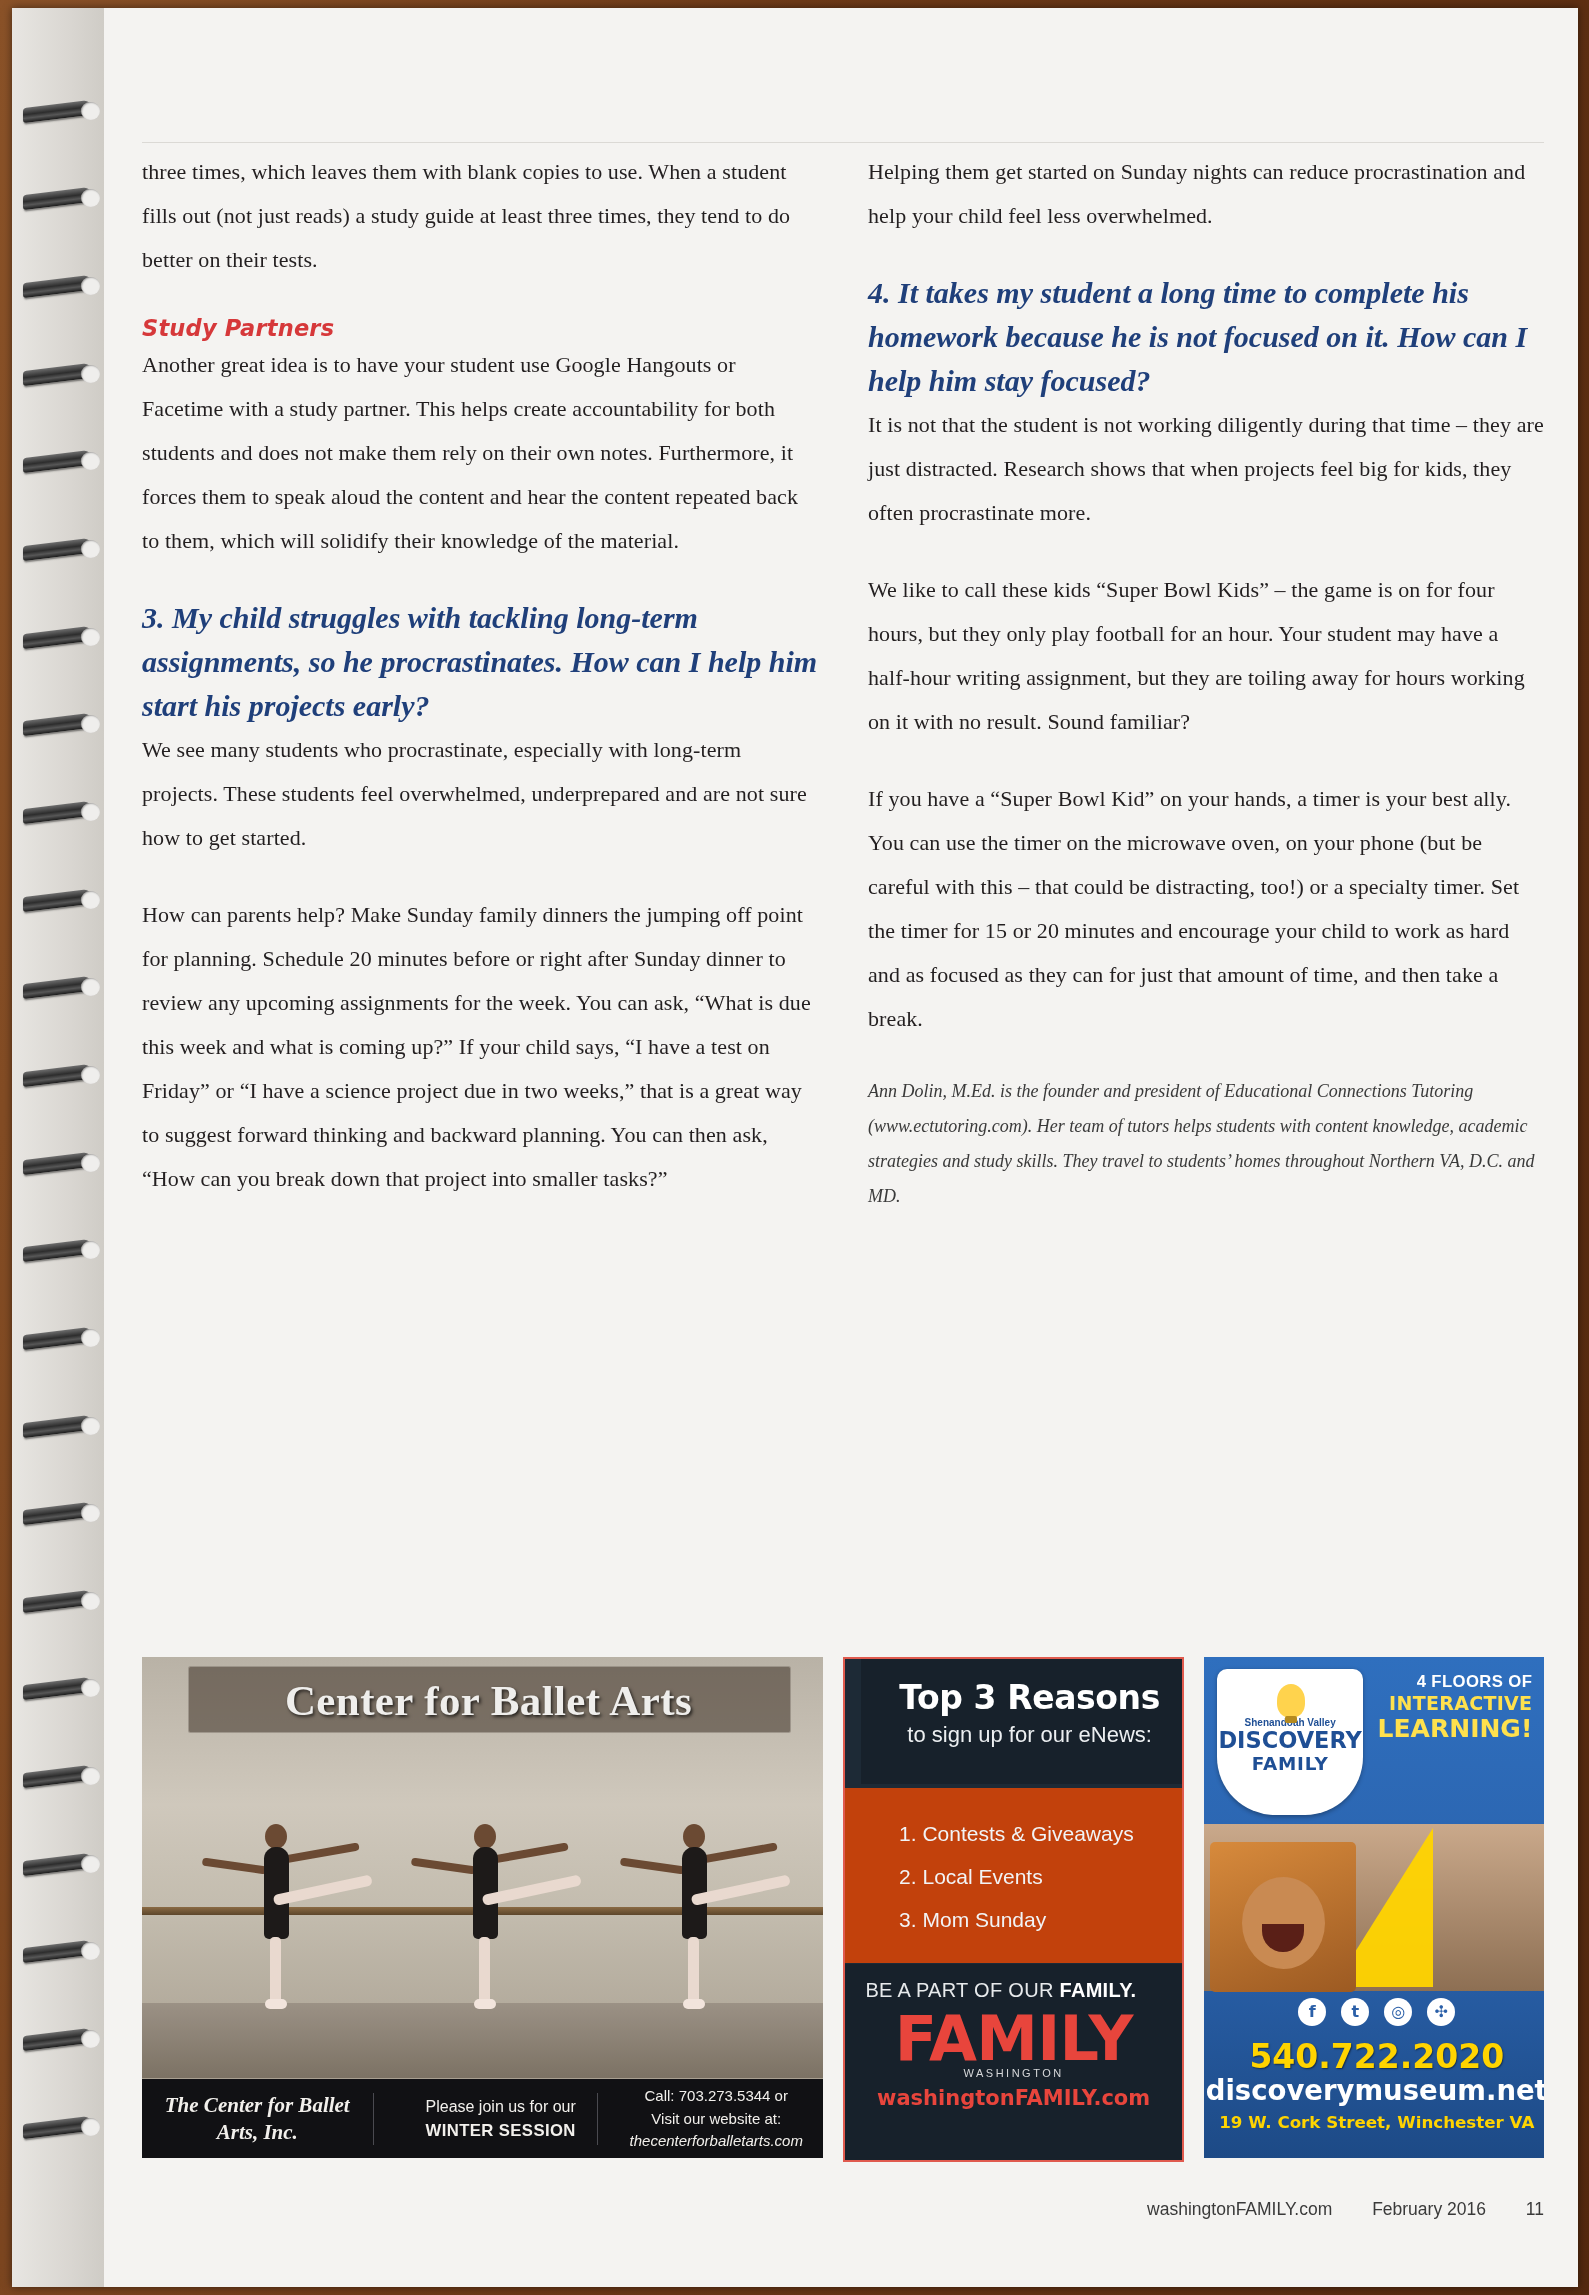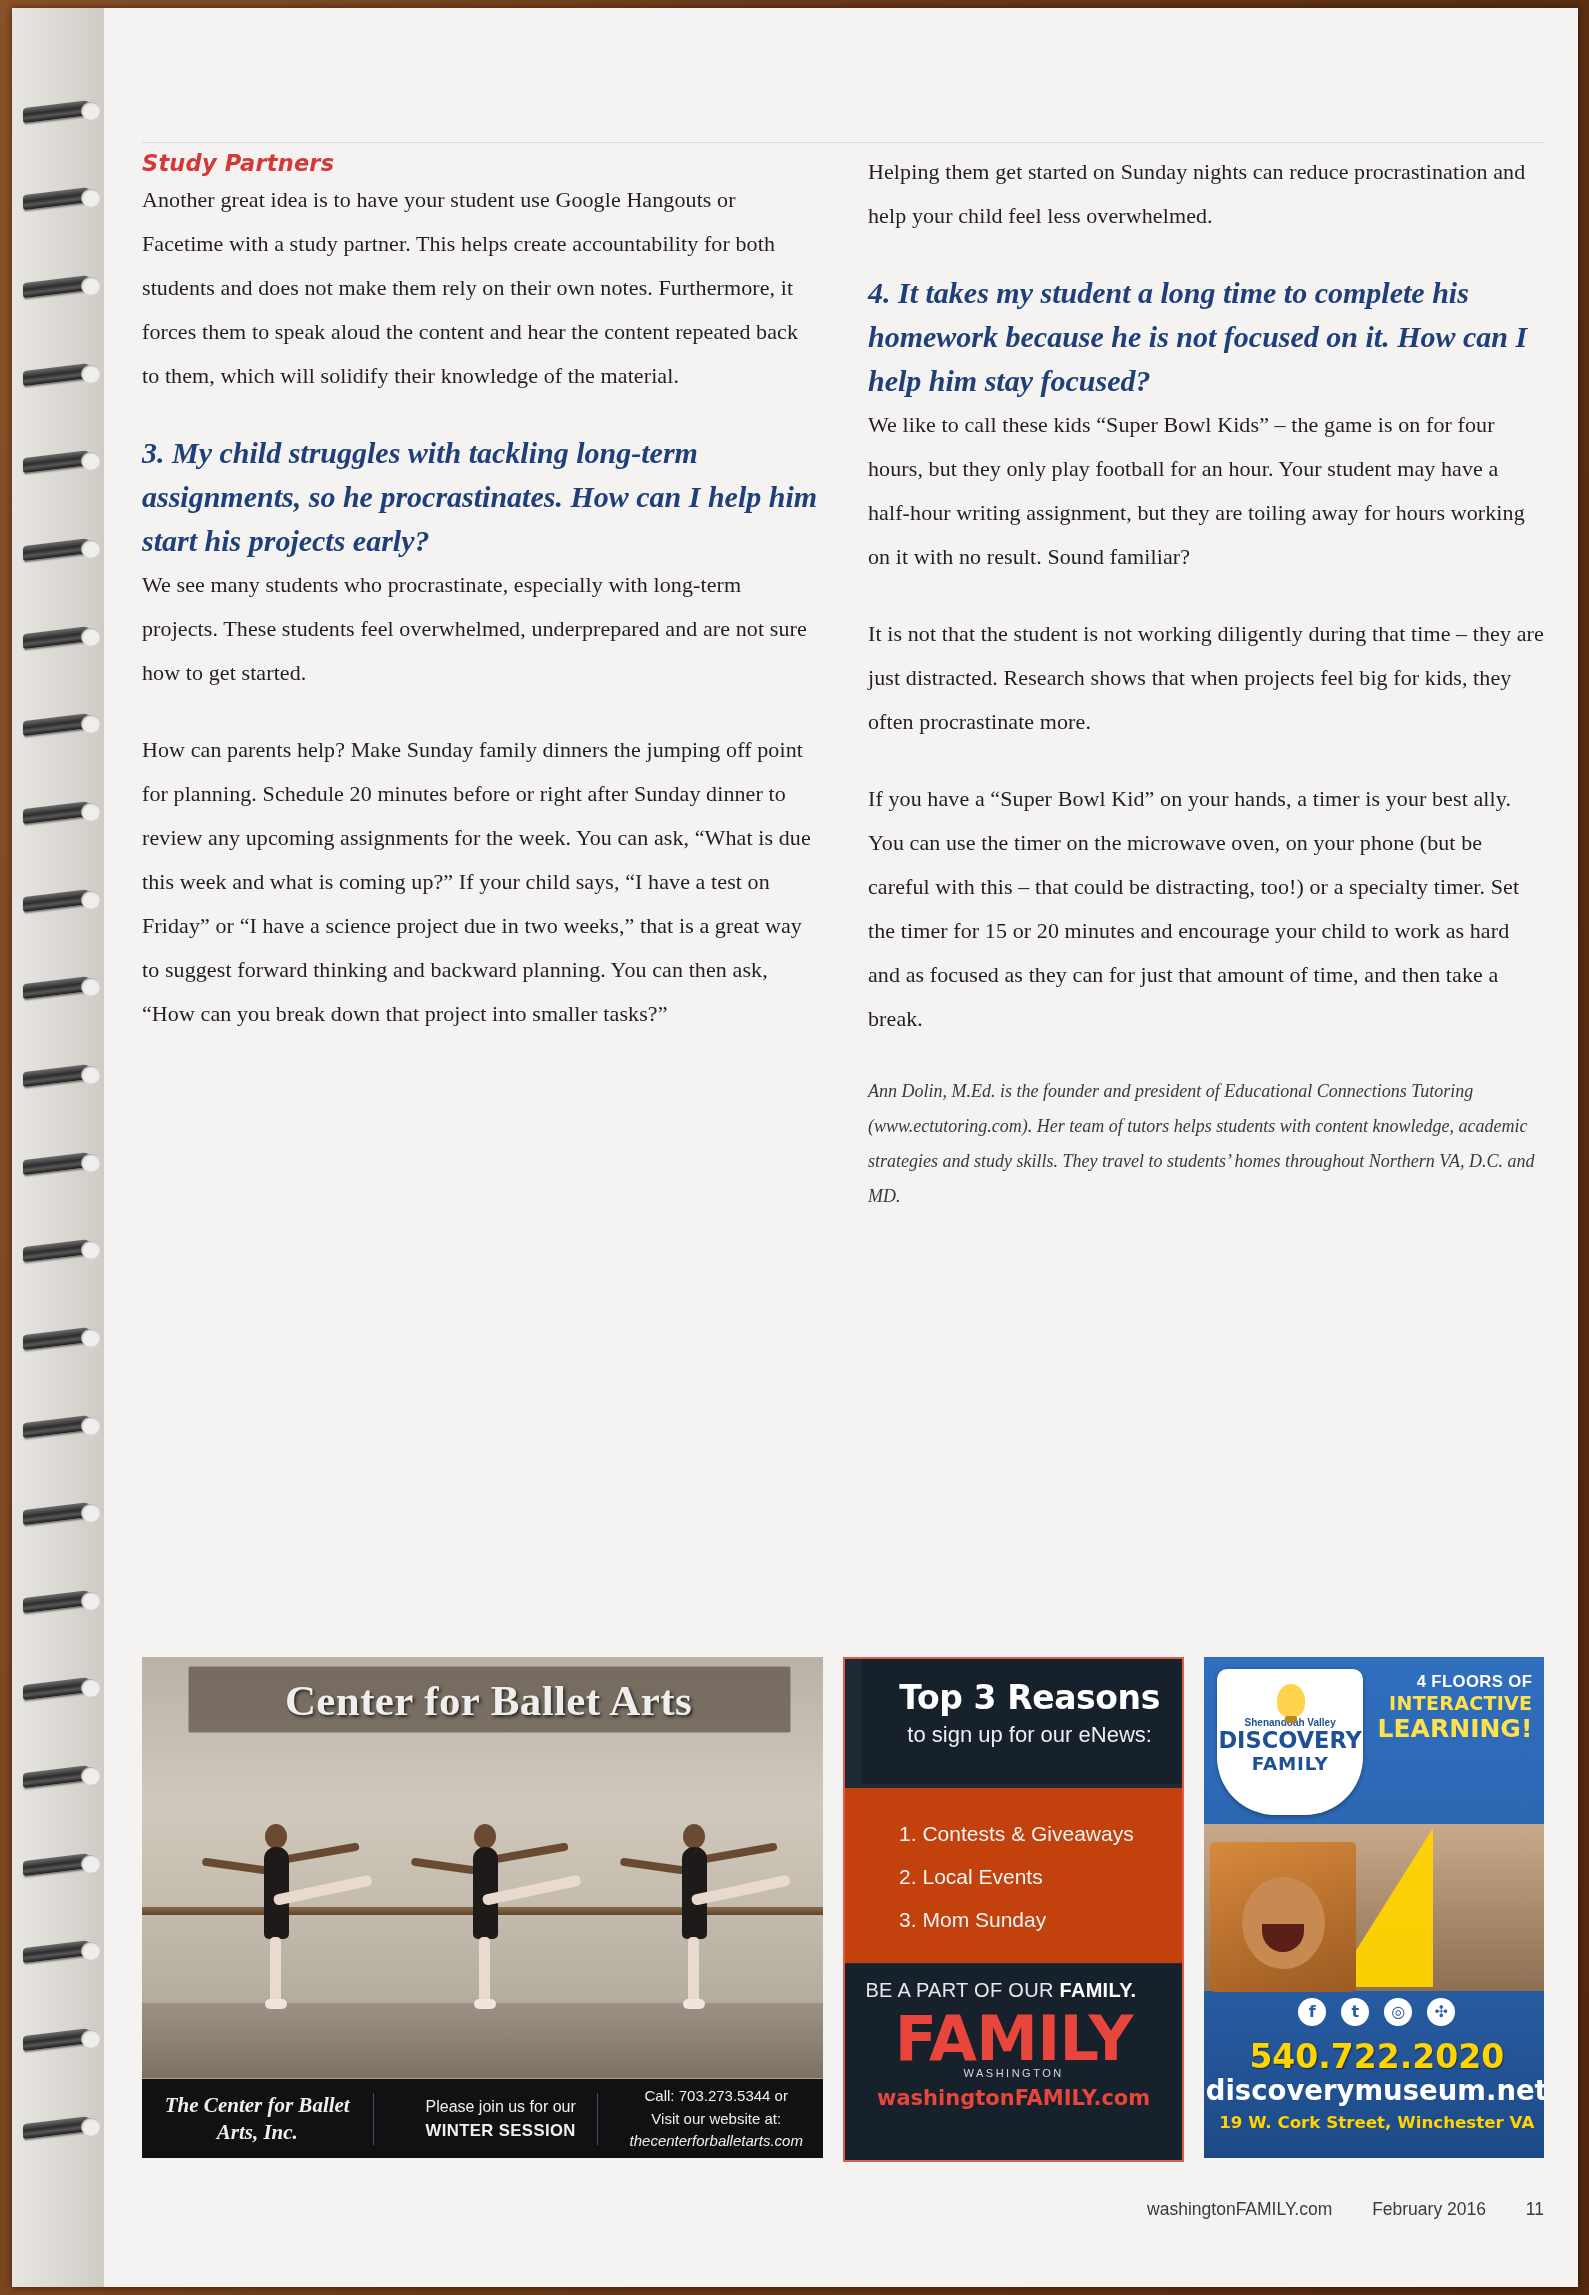--- a/index.html
+++ b/index.html
@@ -354,32 +354,33 @@
       </div>
   </div>
 
   <div class="content">
 
     <div class="rule-top"></div>
 
     <div class="col-wrap">
 
       <div class="col">
+        <p class="body">three times, which leaves them with blank copies to use. When a student fills out (not just reads) a study guide at least three times, they tend to do better on their tests.</p>
         <h3 class="sub">Study Partners</h3>
         <p class="body">Another great idea is to have your student use Google Hangouts or Facetime with a study partner. This helps create accountability for both students and does not make them rely on their own notes. Furthermore, it forces them to speak aloud the content and hear the content repeated back to them, which will solidify their knowledge of the material.</p>
         <p class="question">3.  My child struggles with tackling long-term assignments, so he procrastinates. How can I help him start his projects early?</p>
         <p class="body">We see many students who procrastinate, especially with long-term projects. These students feel overwhelmed, underprepared and are not sure how to get started.</p>
         <p class="body">How can parents help? Make Sunday family dinners the jumping off point for planning. Schedule 20 minutes before or right after Sunday dinner to review any upcoming assignments for the week. You can ask, “What is due this week and what is coming up?” If your child says, “I have a test on Friday” or “I have a science project due in two weeks,” that is a great way to suggest forward thinking and backward planning. You can then ask, “How can you break down that project into smaller tasks?”</p>
       </div>
 
       <div class="col">
         <p class="body">Helping them get started on Sunday nights can reduce procrastination and help your child feel less overwhelmed.</p>
         <p class="question">4.  It takes my student a long time to complete his homework because he is not focused on it. How can I help him stay focused?</p>
+        <p class="body">It is not that the student is not working diligently during that time – they are just distracted. Research shows that when projects feel big for kids, they often procrastinate more.</p>
         <p class="body">We like to call these kids “Super Bowl Kids” – the game is on for four hours, but they only play football for an hour. Your student may have a half-hour writing assignment, but they are toiling away for hours working on it with no result. Sound familiar?</p>
-        <p class="body">It is not that the student is not working diligently during that time – they are just distracted. Research shows that when projects feel big for kids, they often procrastinate more.</p>
         <p class="body">If you have a “Super Bowl Kid” on your hands, a timer is your best ally. You can use the timer on the microwave oven, on your phone (but be careful with this – that could be distracting, too!) or a specialty timer. Set the timer for 15 or 20 minutes and encourage your child to work as hard and as focused as they can for just that amount of time, and then take a break.</p>
         <p class="bio">Ann Dolin, M.Ed. is the founder and president of Educational Connections Tutoring (www.ectutoring.com). Her team of tutors helps students with content knowledge, academic strategies and study skills. They travel to students’ homes throughout Northern VA, D.C. and MD.</p>
       </div>
 
     </div>
 
     <div class="ads">
 
       <div class="ad1">
         <div class="ballet-photo">

